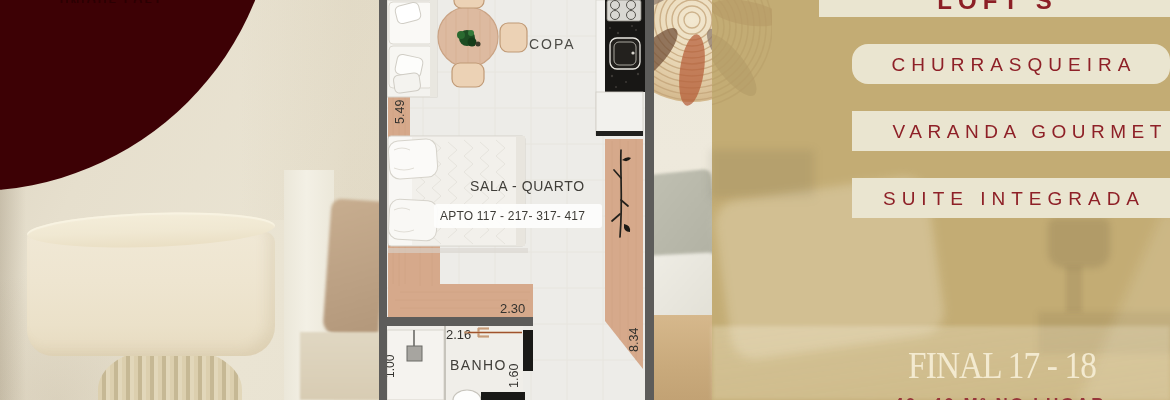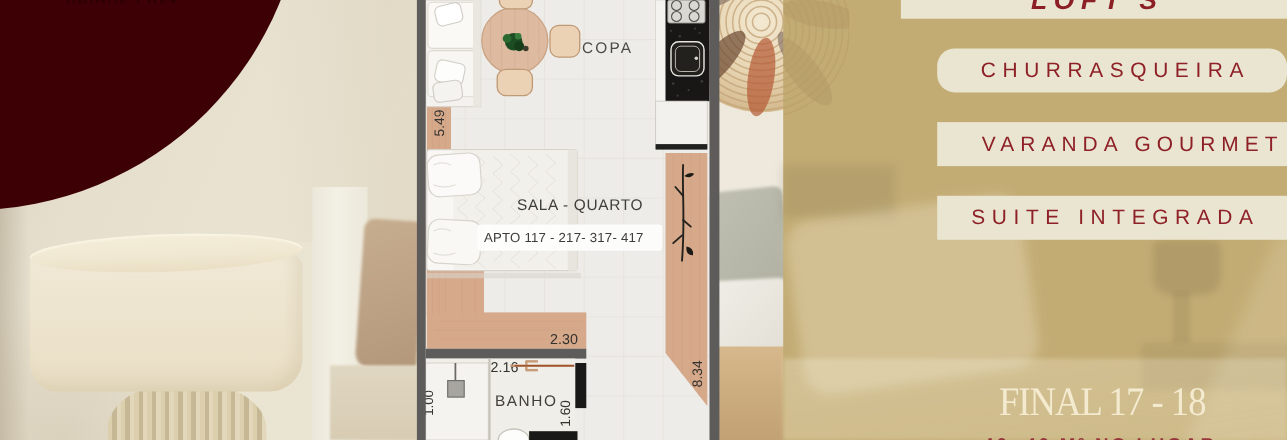--- a/index.html
+++ b/index.html
@@ -125,21 +125,21 @@
   <div class="abs" style="left:1038px;top:312px;width:140px;height:42px;background:rgba(70,55,35,0.09);filter:blur(3px);"></div>
 
   <div class="abs" style="left:712px;top:326px;width:458px;height:74px;
     background:linear-gradient(172deg,rgba(250,244,224,0.30),rgba(250,244,224,0.20));filter:blur(2px);"></div>
 
   <div class="abs" style="left:1070px;top:190px;width:210px;height:230px;background:rgba(250,244,224,0.16);
     transform:rotate(24deg);transform-origin:0 100%;filter:blur(6px);"></div>
 
   <div class="abs" style="left:819px;top:0;width:351px;height:17px;background:#eae5d0;"></div>
 
-  <div class="abs" style="left:819px;top:0;width:351px;height:11px;overflow:hidden;color:#8c1f26;font-style:italic;">
+  <div class="abs" style="left:819px;top:0;width:351px;height:11px;overflow:hidden;color:#8c1f26;">
     <div style="position:relative;top:-11px;font-weight:bold;font-size:24px;letter-spacing:6px;text-align:center;line-height:24px;text-indent:6px;">LOFT'S</div>
   </div>
 
   <div class="abs" style="left:852px;top:44px;width:318px;height:40px;background:#eae5d0;
     color:#8e2027;font-size:19px;letter-spacing:6px;text-align:center;line-height:41px;text-indent:6px;border-radius:16px;">CHURRASQUEIRA</div>
 
   <div class="abs" style="left:852px;top:111px;width:318px;height:40px;background:#eae5d0;
     color:#8e2027;font-size:19px;letter-spacing:5.5px;text-align:center;line-height:41px;text-indent:5.5px;padding-left:16px;">VARANDA GOURMET</div>
 
   <div class="abs" style="left:852px;top:178px;width:318px;height:40px;background:#eae5d0;

